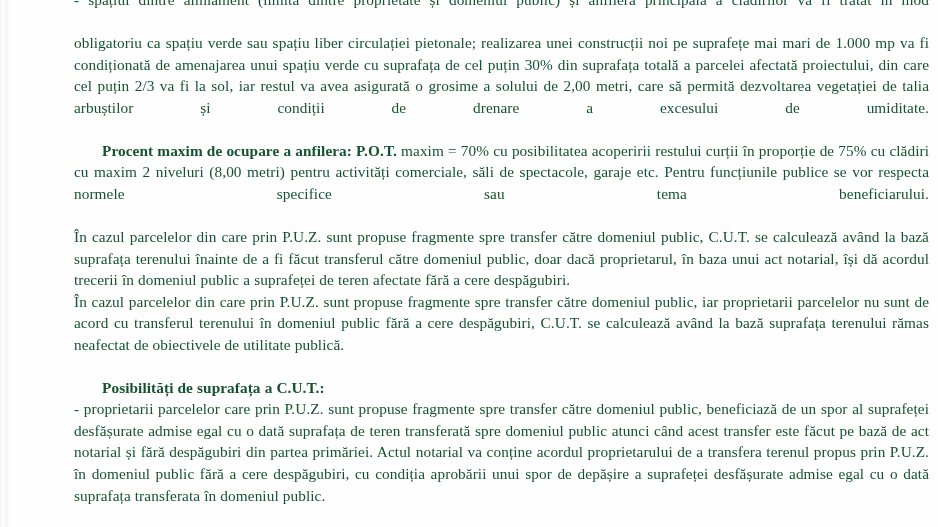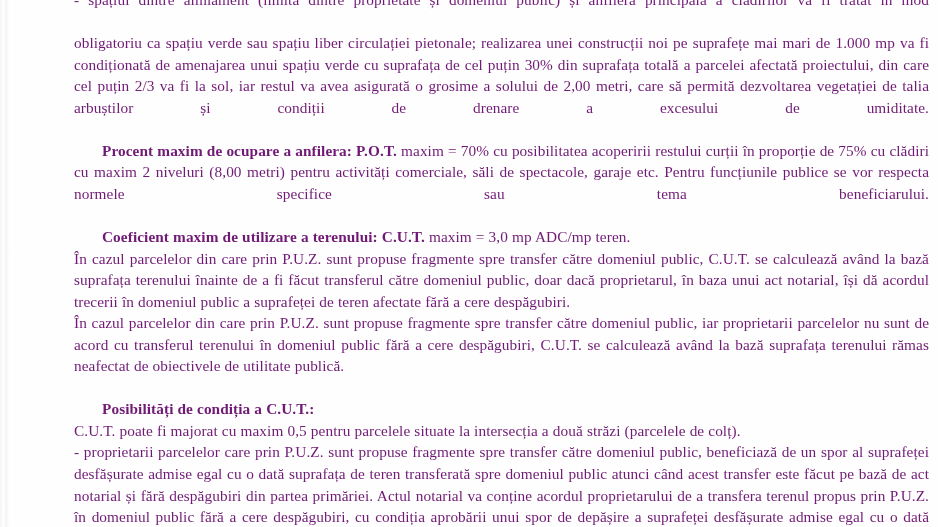--- a/index.html
+++ b/index.html
@@ -8,21 +8,21 @@
     padding: 0;
     background: #ffffff;
   }
   .page {
     position: relative;
     width: 938px;
     height: 527px;
     background: #fefefe;
     overflow: hidden;
     font-family: "Liberation Serif", "DejaVu Serif", serif;
-    color: #701a75;
+    color: #14532d;
   }
   
   .scan-edge {
     position: absolute;
     top: 0;
     left: 4px;
     width: 5px;
     height: 100%;
     background: linear-gradient(to right,
         rgba(0,0,0,0.00) 0%,
@@ -92,32 +92,28 @@
   <div class="textblock">
 
     <p class="just-all">- spațiul dintre aliniament (limita dintre proprietate și domeniul public) și anfilera principală a clădirilor va fi tratat în mod</p>
 
     <p class="just-all">obligatoriu ca spațiu verde sau spațiu liber circulației pietonale; realizarea unei construcții noi pe suprafețe mai mari de 1.000 mp va fi condiționată de amenajarea unui spațiu verde cu suprafața de cel puțin 30% din suprafața totală a parcelei afectată proiectului, din care cel puțin 2/3 va fi la sol, iar restul va avea asigurată o grosime a solului de 2,00 metri, care să permită dezvoltarea vegetației de talia arbuștilor și condiții de drenare a excesului de umiditate.</p>
 
     <p class="indent just-all">
       <span class="bold">Procent maxim de ocupare a anfilera: P.O.T.</span><span> maxim = 70% cu posibilitatea acoperirii restului curții în proporție de 75% cu clădiri cu maxim 2 niveluri (8,00 metri) pentru activități comerciale, săli de spectacole, garaje etc. Pentru funcțiunile publice se vor respecta normele specifice sau tema beneficiarului.</span>
     </p>
 
-    <p class="indent">
-      <span class="bold">Coeficient maxim de utilizare a terenului: C.U.T.</span><span> maxim = 3,0 mp ADC/mp teren.</span>
-    </p>
 
     <p>În cazul parcelelor din care prin P.U.Z. sunt propuse fragmente spre transfer către domeniul public, C.U.T. se calculează având la bază suprafața terenului înainte de a fi făcut transferul către domeniul public, doar dacă proprietarul, în baza unui act notarial, își dă acordul trecerii în domeniul public a suprafeței de teren afectate fără a cere despăgubiri.</p>
 
     <p>În cazul parcelelor din care prin P.U.Z. sunt propuse fragmente spre transfer către domeniul public, iar proprietarii parcelelor nu sunt de acord cu transferul terenului în domeniul public fără a cere despăgubiri, C.U.T. se calculează având la bază suprafața terenului rămas neafectat de obiectivele de utilitate publică.</p>
 
     <div class="spacer"></div>
 
     <p class="indent">
-      <span class="bold">Posibilități de condiția a C.U.T.:</span>
+      <span class="bold">Posibilități de suprafața a C.U.T.:</span>
     </p>
 
-    <p>C.U.T. poate fi majorat cu maxim 0,5 pentru parcelele situate la intersecția a două străzi (parcelele de colț).</p>
 
     <p>- proprietarii parcelelor care prin P.U.Z. sunt propuse fragmente spre transfer către domeniul public, beneficiază de un spor al suprafeței desfășurate admise egal cu o dată suprafața de teren transferată spre domeniul public atunci când acest transfer este făcut pe bază de act notarial și fără despăgubiri din partea primăriei. Actul notarial va conține acordul proprietarului de a transfera terenul propus prin P.U.Z. în domeniul public fără a cere despăgubiri, cu condiția aprobării unui spor de depășire a suprafeței desfășurate admise egal cu o dată suprafața transferata în domeniul public.</p>
 
   </div>
 </div>
 
 </body></html>

